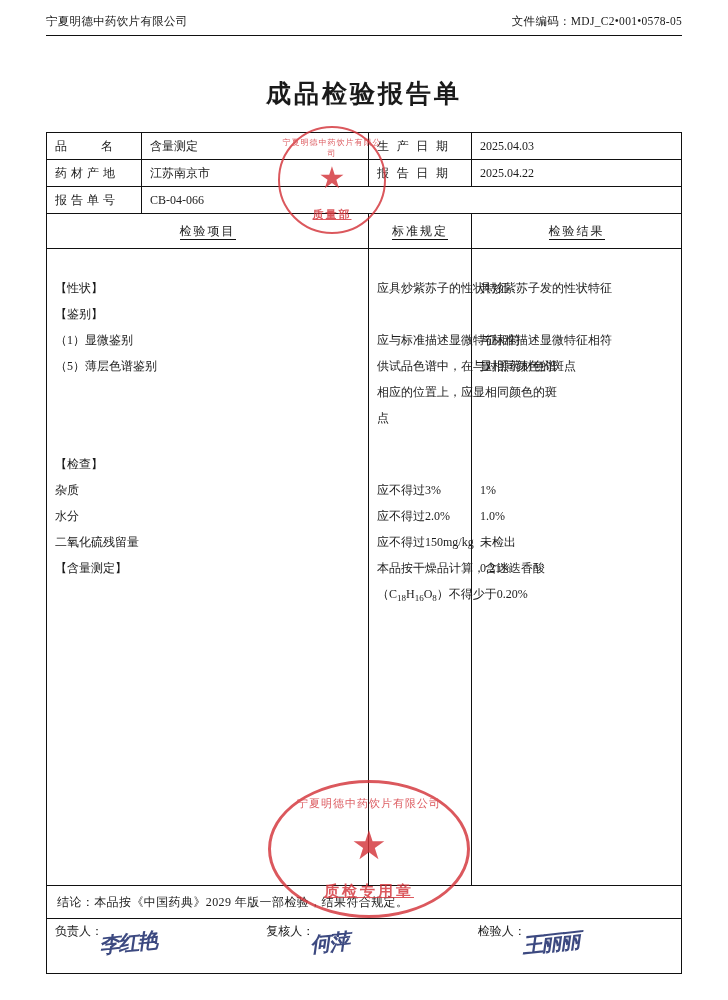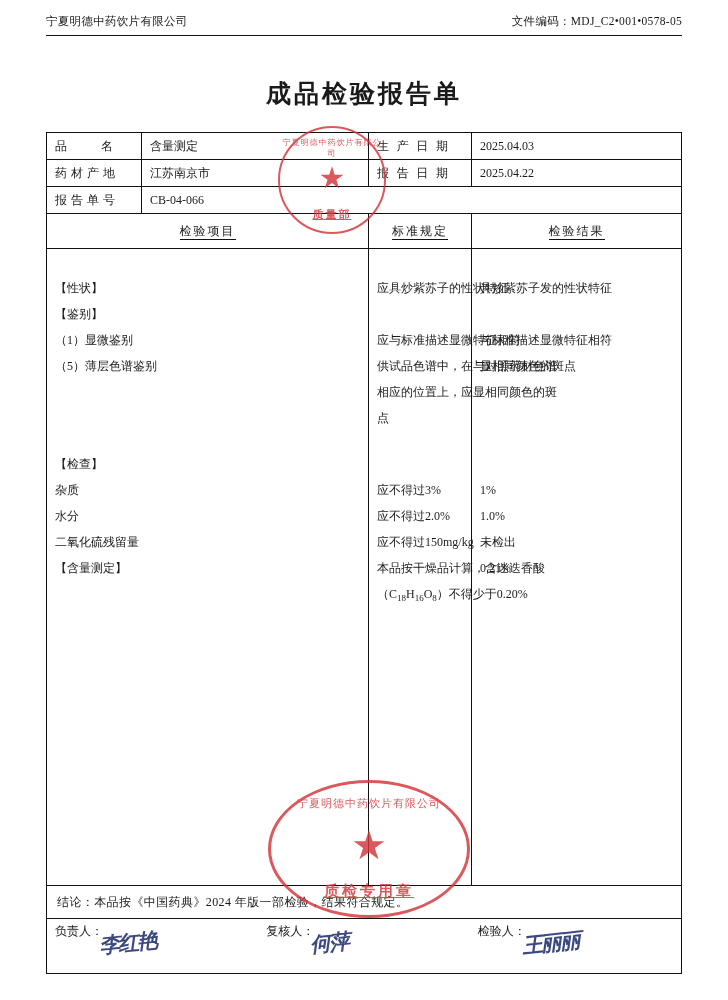--- a/index.html
+++ b/index.html
@@ -269,21 +269,21 @@
         <div class="item-line">&nbsp;</div>
         <div class="gap-lg"></div>
         <div class="item-line">&nbsp;</div>
         <div class="item-line">1%</div>
         <div class="item-line">1.0%</div>
         <div class="item-line">未检出</div>
         <div class="item-line">0.21%</div>
       </td>
     </tr>
     <tr>
-      <td colspan="4" class="concl-cell">结论：本品按《中国药典》2024 年版一部检验，结果符合规定。</td>
+      <td colspan="4" class="concl-cell">结论：本品按《中国药典》2029 年版一部检验，结果符合规定。</td>
     </tr>
   </tbody>
     </table>
 
   <div class="sign-row">
     <div class="sign-cell">
       <span>负责人：</span>
       <span class="sig">李红艳</span>
     </div>
     <div class="sign-cell">

